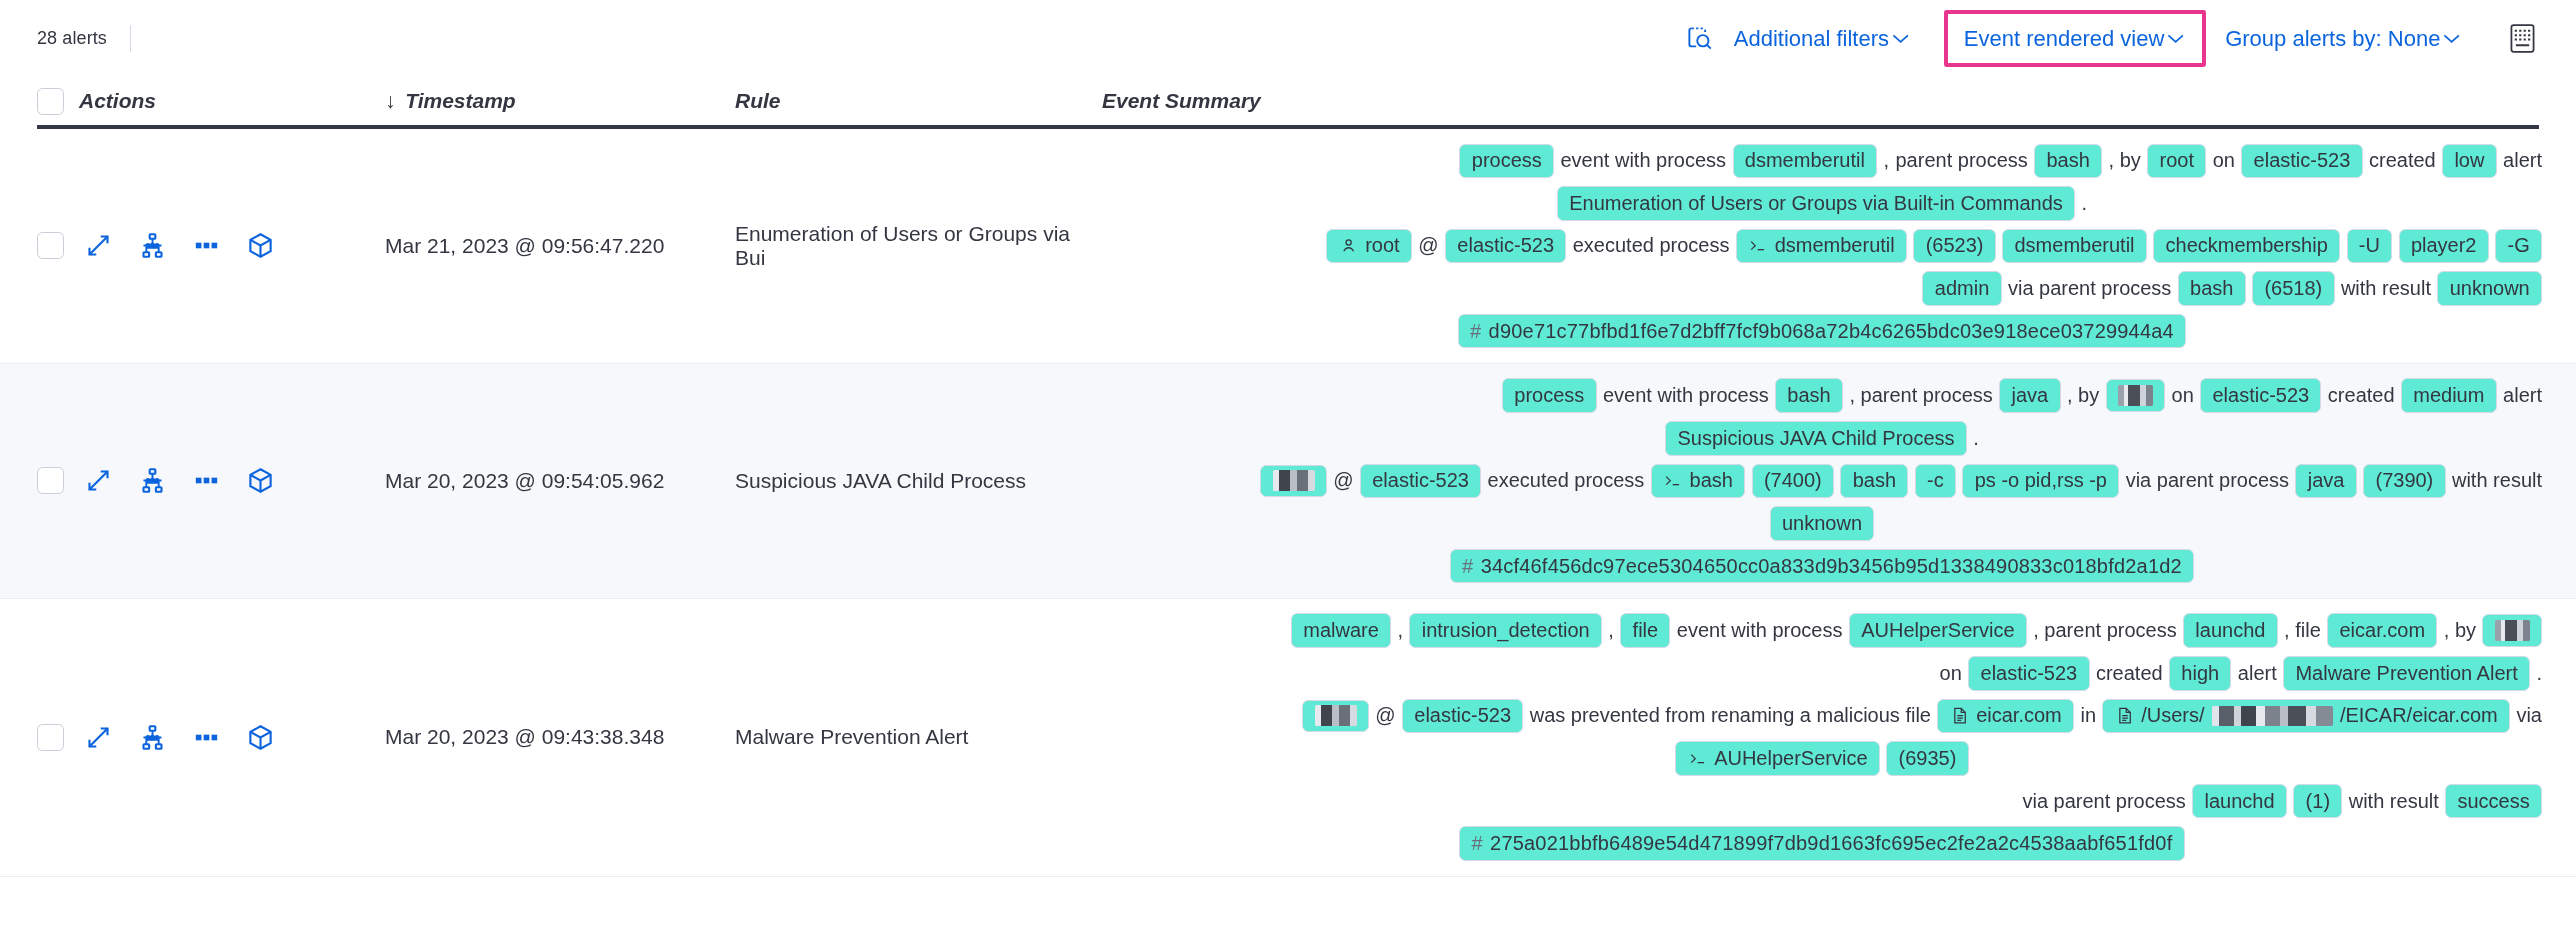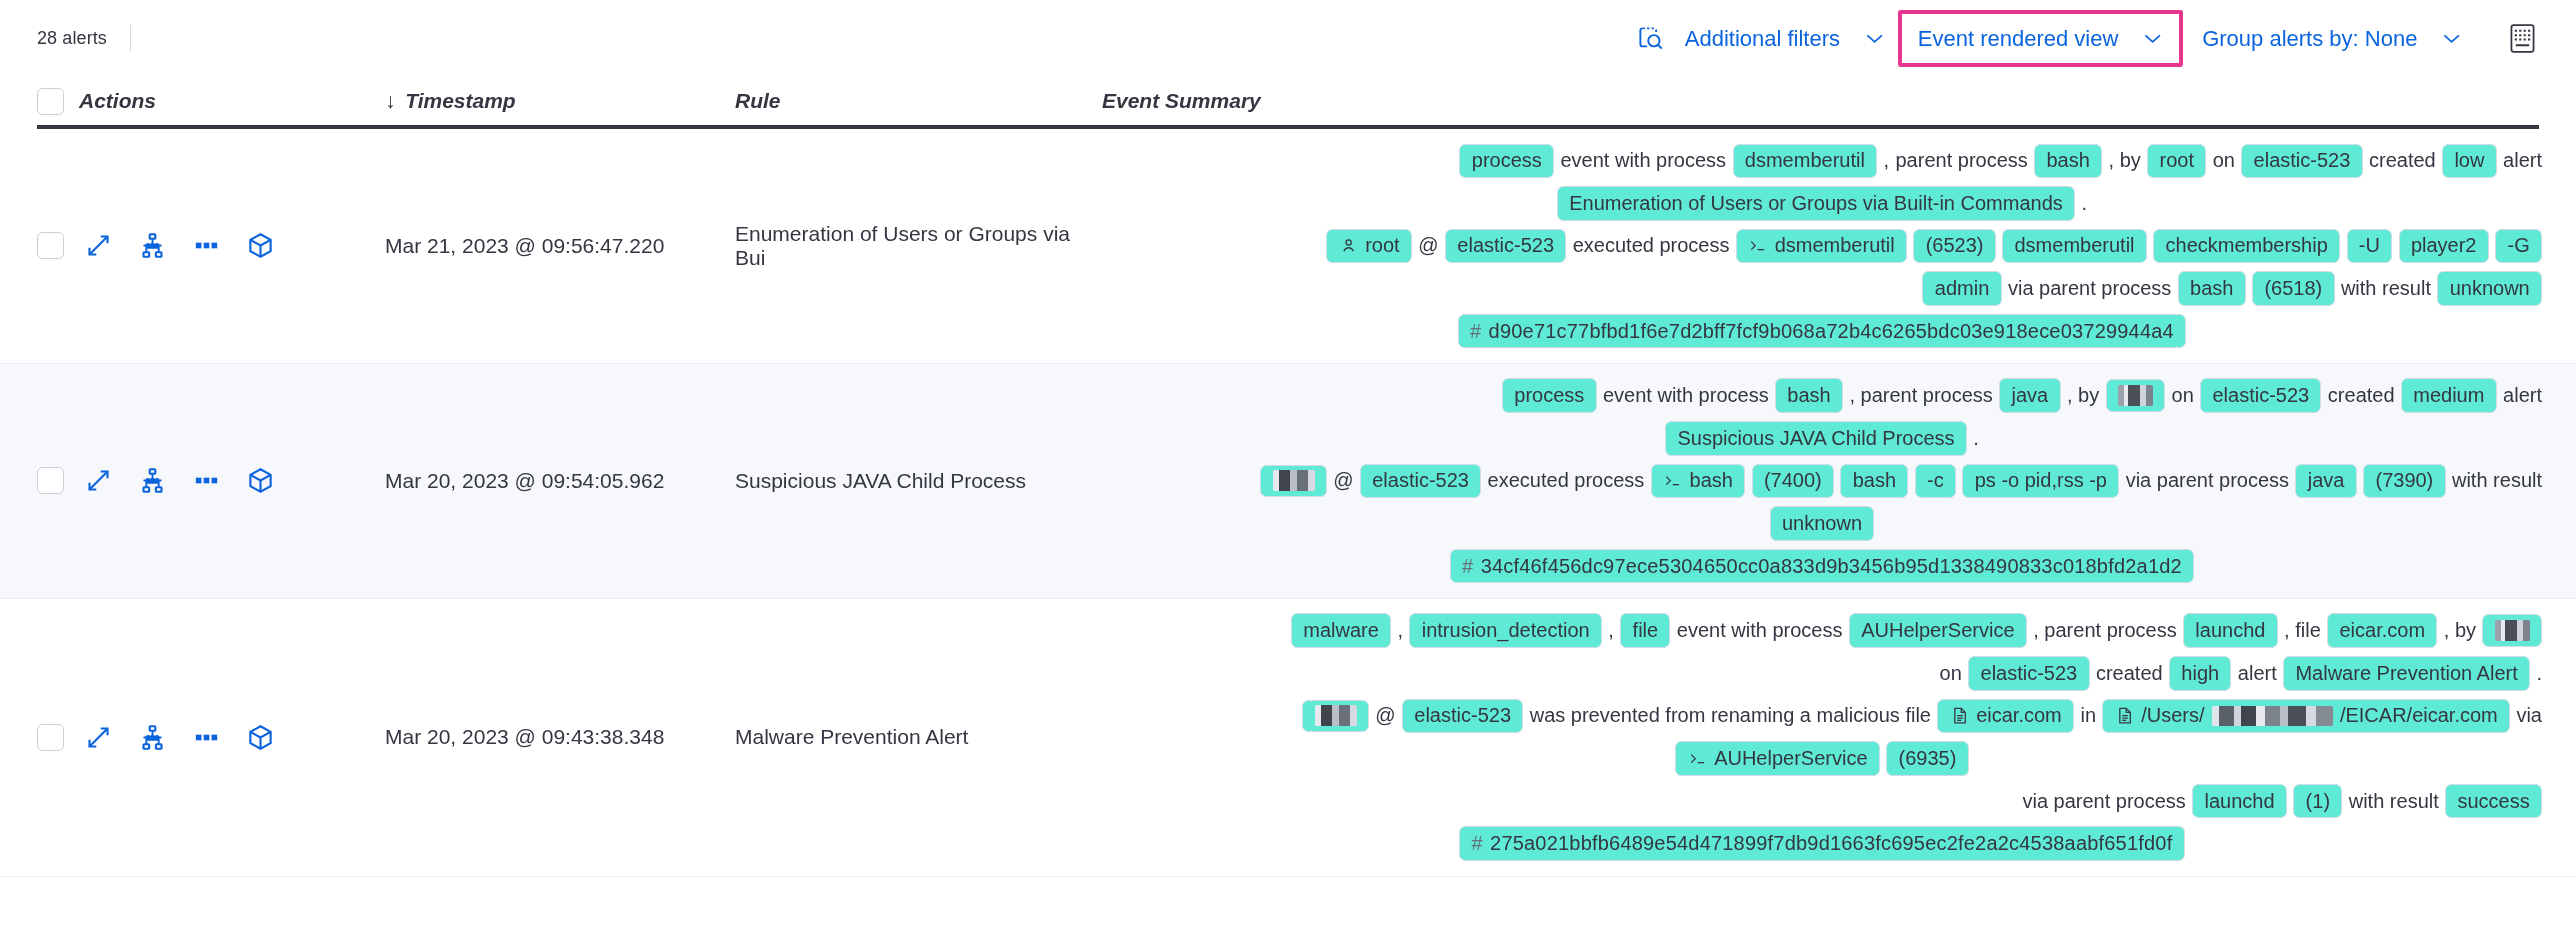--- a/index.html
+++ b/index.html
@@ -23,34 +23,34 @@
   }
   .alert-count{
     font-size:18px;font-weight:400;color:#343741;letter-spacing:0.1px;
     padding-right:22.6px;
   }
   .vdiv{width:1.6px;height:27px;background:#d3dae6;}
   .toolbar-right{
     margin-left:auto;display:flex;align-items:center;gap:0px;
   }
   .tb-btn{
-    display:flex;align-items:center;gap:25px;
+    display:flex;align-items:center;gap:2px;
     color:#0b64dd;font-size:22px;font-weight:400;
     padding:8px 11.3px;cursor:pointer;white-space:nowrap;
   }
   .tb-btn .chev{display:inline-block;}
   .icon-btn{
     display:flex;align-items:center;justify-content:center;
     width:45px;height:45px;cursor:pointer;
   }
   .highlight-box{
     border:4.8px solid #e8368f;
     border-radius:2.4px;
     padding:11.3px 13px;
-    margin:0 8px 0 2px;
+    margin:0 8px 0 22px;
     display:flex;align-items:flex-start;
   }
   .highlight-box .tb-btn{padding:0 3.2px;}
   .kbd-btn{margin-left:27px;}
 
   
   .thead{
     display:flex;align-items:center;
     padding:0 0 0 37px;
     height:48px;

